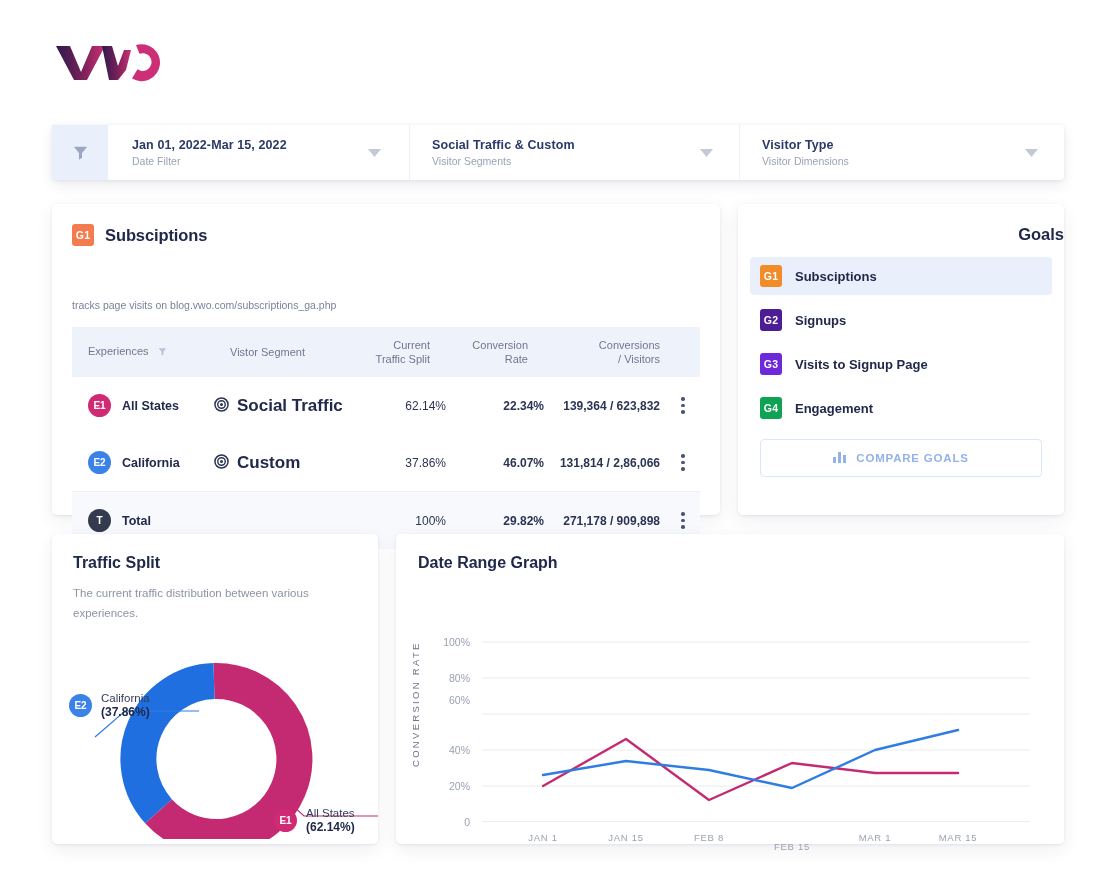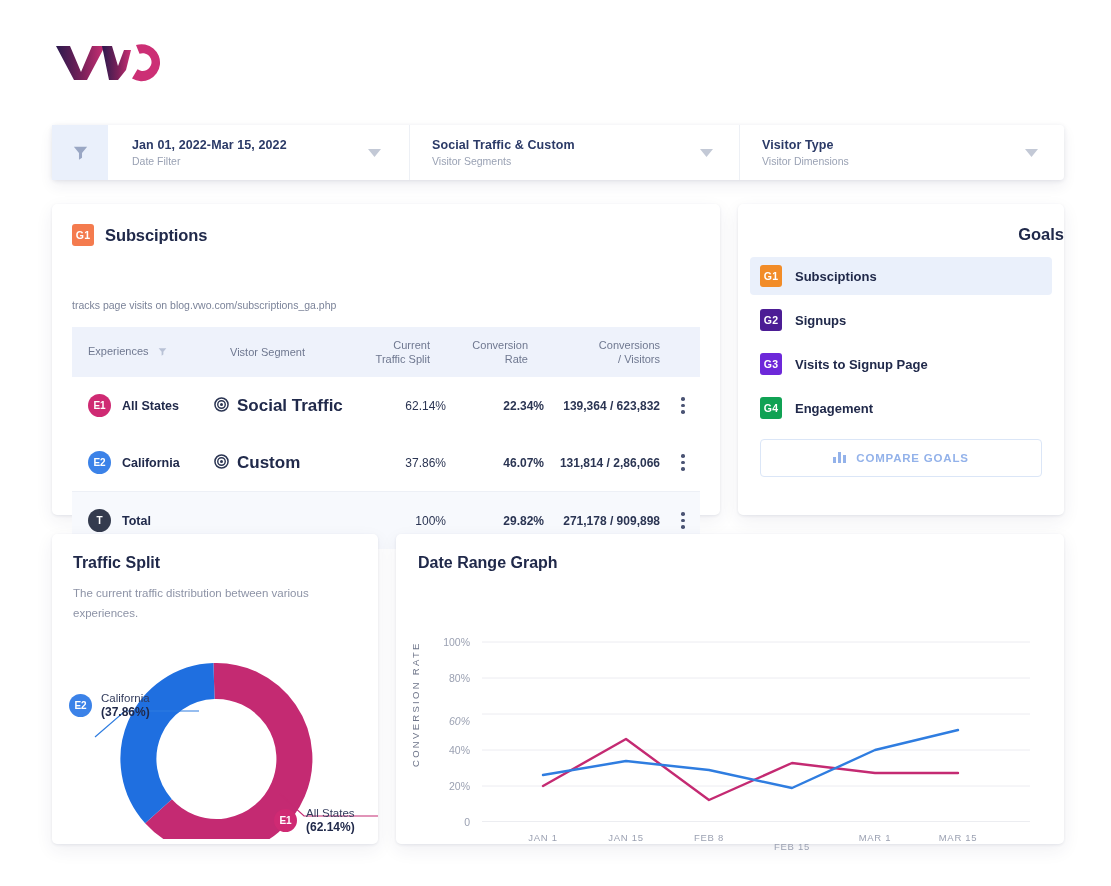--- a/index.html
+++ b/index.html
@@ -386,21 +386,21 @@
   </div>
 
   <div class="card" id="card-graph">
     <div class="graph-title">Date Range Graph</div>
 
     <div class="graph-area">
       <div class="ylab">CONVERSION RATE</div>
 
       <div class="ytick" style="left:32px; top:64px;">100%</div>
       <div class="ytick" style="left:32px; top:100px;">80%</div>
-      <div class="ytick" style="left:32px; top:143px;font-style:italic;">60%</div>
+      <div class="ytick" style="left:32px; top:122px;">60%</div>
       <div class="ytick" style="left:32px; top:172px;">40%</div>
       <div class="ytick" style="left:32px; top:208px;">20%</div>
       <div class="ytick" style="left:32px; top:244px;">0</div>
 
       <svg width="668" height="250" viewBox="0 0 668 250" style="position:absolute;left:0;top:0">
 
         <line x1="86" y1="70" x2="634" y2="70" stroke="#ececf1" stroke-width="1"></line>
         <line x1="86" y1="106" x2="634" y2="106" stroke="#ececf1" stroke-width="1"></line>
         <line x1="86" y1="142" x2="634" y2="142" stroke="#ececf1" stroke-width="1"></line>
         <line x1="86" y1="178" x2="634" y2="178" stroke="#ececf1" stroke-width="1"></line>

